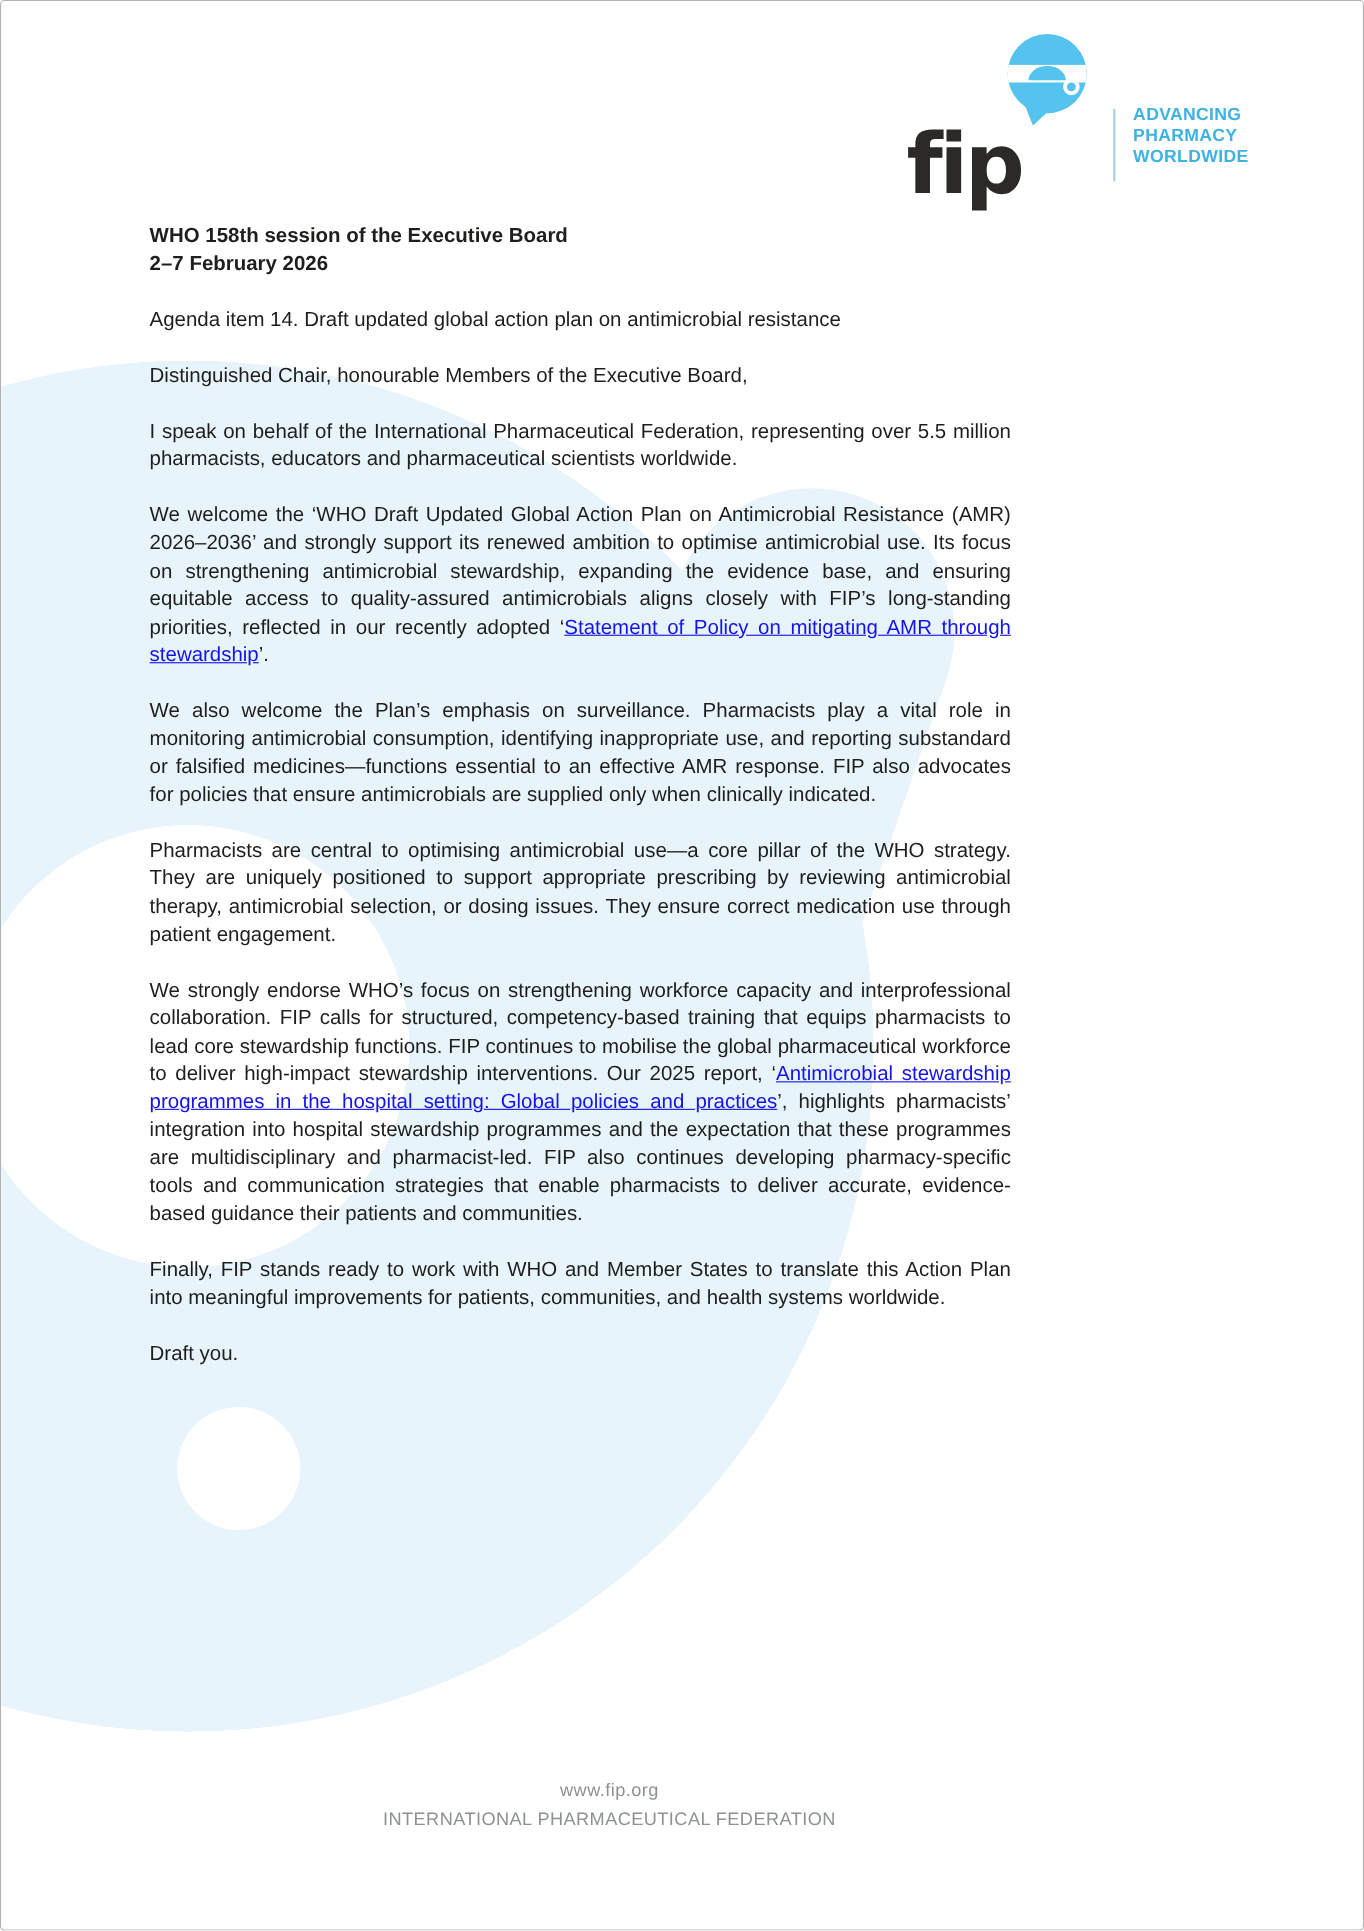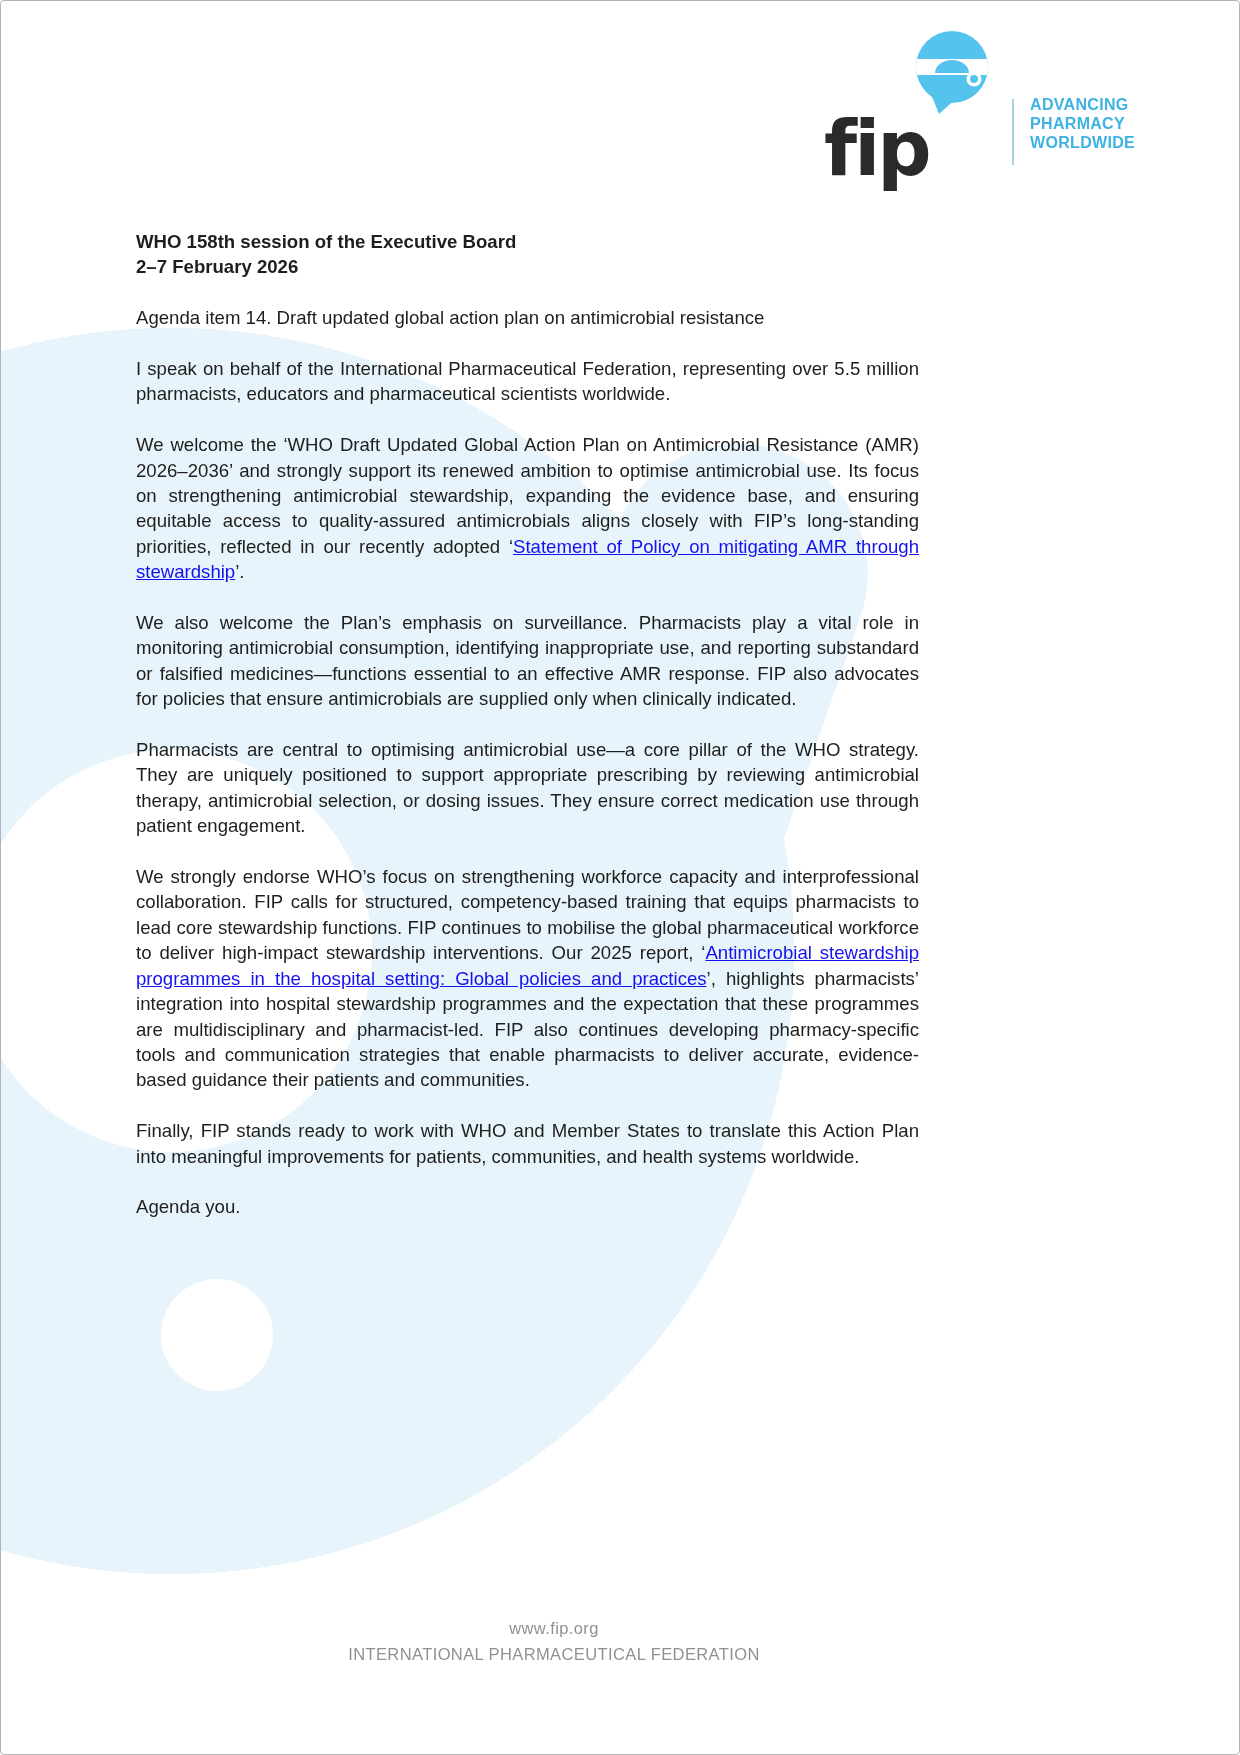--- a/index.html
+++ b/index.html
@@ -52,21 +52,21 @@
     color:#2b2a29; line-height:1;
   }
   .logo-sep { width:2px; height:66px; background:#a9d2e8; margin-bottom:2px; }
   .tagline {
     font-weight:700; font-size:16px; line-height:19px;
     color:#3eb2e2; letter-spacing:0.3px; margin-bottom:15px;
   }
 
   
   .content {
-    position:absolute; left:135px; top:228px; width:783px;
+    position:absolute; left:135px; top:200px; width:783px;
     font-size:18.6px; line-height:25.4px; color:#1e1e1c;
     text-align:justify;
   }
   .content p { margin:0 0 25.4px 0; }
   .hdr { font-weight:700; text-align:left; }
   .hdr .hline { display:block; }
   .agenda { font-weight:400; text-align:left; }
   .doclink { color:#1412ee; text-decoration:underline; cursor:pointer; }
 
   
@@ -115,34 +115,35 @@
   </div>
 
   <div class="content">
     <p class="hdr">
       <span class="hline">WHO 158th session of the Executive Board</span>
       <span class="hline">2–7 February 2026</span>
     </p>
 
     <p class="agenda">Agenda item 14. Draft updated global action plan on antimicrobial resistance</p>
 
+    <p>Distinguished Chair, honourable Members of the Executive Board,</p>
 
     <p>I speak on behalf of the International Pharmaceutical Federation, representing over 5.5 million pharmacists, educators and pharmaceutical scientists worldwide.</p>
 
     <p><span>We welcome the ‘WHO Draft Updated Global Action Plan on Antimicrobial Resistance (AMR) 2026–2036’ and strongly support its renewed ambition to optimise antimicrobial use. Its focus on strengthening antimicrobial stewardship, expanding the evidence base, and ensuring equitable access to quality-assured antimicrobials aligns closely with FIP’s long-standing priorities, reflected in our recently adopted ‘</span><a class="doclink">Statement of Policy on mitigating AMR through stewardship</a><span>’.</span></p>
 
     <p>We also welcome the Plan’s emphasis on surveillance. Pharmacists play a vital role in monitoring antimicrobial consumption, identifying inappropriate use, and reporting substandard or falsified medicines—functions essential to an effective AMR response. FIP also advocates for policies that ensure antimicrobials are supplied only when clinically indicated.</p>
 
     <p>Pharmacists are central to optimising antimicrobial use—a core pillar of the WHO strategy. They are uniquely positioned to support appropriate prescribing by reviewing antimicrobial therapy, antimicrobial selection, or dosing issues. They ensure correct medication use through patient engagement.</p>
 
     <p><span>We strongly endorse WHO’s focus on strengthening workforce capacity and interprofessional collaboration. FIP calls for structured, competency-based training that equips pharmacists to lead core stewardship functions. FIP continues to mobilise the global pharmaceutical workforce to deliver high-impact stewardship interventions. Our 2025 report, ‘</span><a class="doclink">Antimicrobial stewardship programmes in the hospital setting: Global policies and practices</a><span>’, highlights pharmacists’ integration into hospital stewardship programmes and the expectation that these programmes are multidisciplinary and pharmacist-led. FIP also continues developing pharmacy-specific tools and communication strategies that enable pharmacists to deliver accurate, evidence-based guidance their patients and communities.</span></p>
 
     <p>Finally, FIP stands ready to work with WHO and Member States to translate this Action Plan into meaningful improvements for patients, communities, and health systems worldwide.</p>
 
-    <p>Agenda you.</p>
+    <p>Draft you.</p>
   </div>
 
   <div class="footer">
     <div>www.fip.org</div>
     <div>INTERNATIONAL PHARMACEUTICAL FEDERATION</div>
   </div>
 
 </div>
 
 </body></html>

